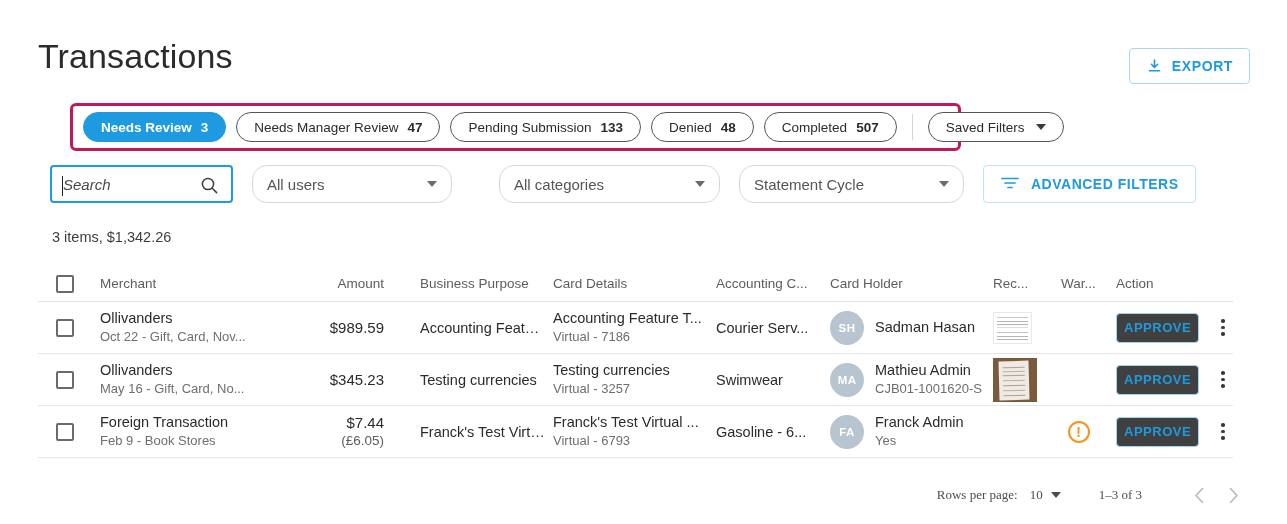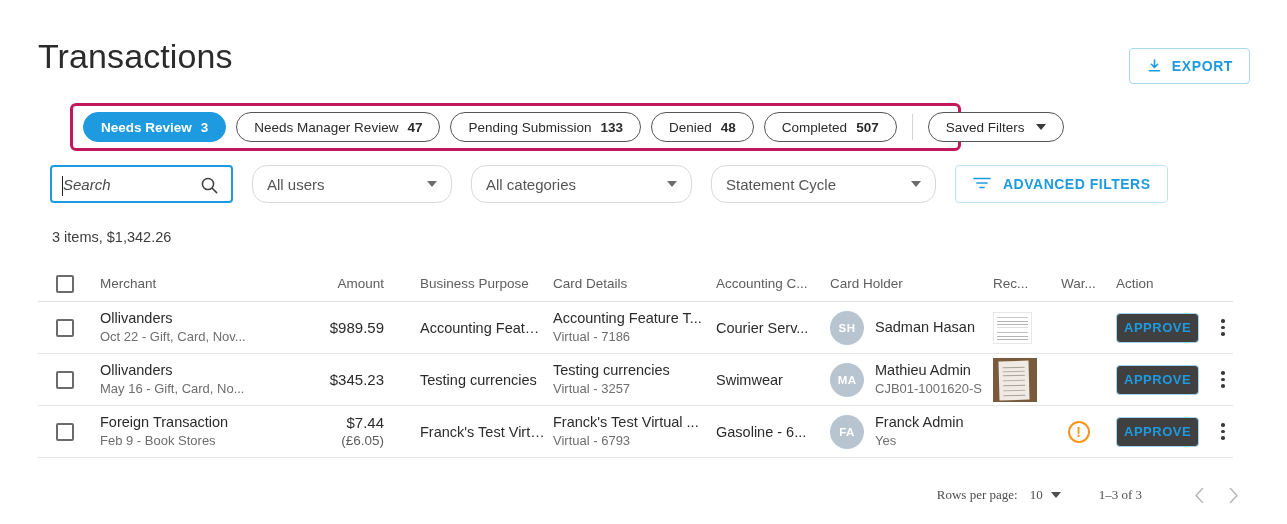--- a/index.html
+++ b/index.html
@@ -148,21 +148,21 @@
     border-radius: 15px;
     background: #ffffff;
     display: flex;
     align-items: center;
     padding: 0 14px;
     font-size: 15px;
     color: #555555;
     cursor: pointer;
   }
   .select-box.w-users { width: 200px; }
-  .select-box.w-cats { width: 221px; }
+  .select-box.w-cats { width: 221px; margin-left: 28px; }
   .select-box.w-cycle { width: 225px; }
   .select-box .dcaret {
     position: absolute;
     right: 14px;
     width: 0; height: 0;
     border-left: 5px solid transparent;
     border-right: 5px solid transparent;
     border-top: 6px solid #6c6c6c;
   }
 

